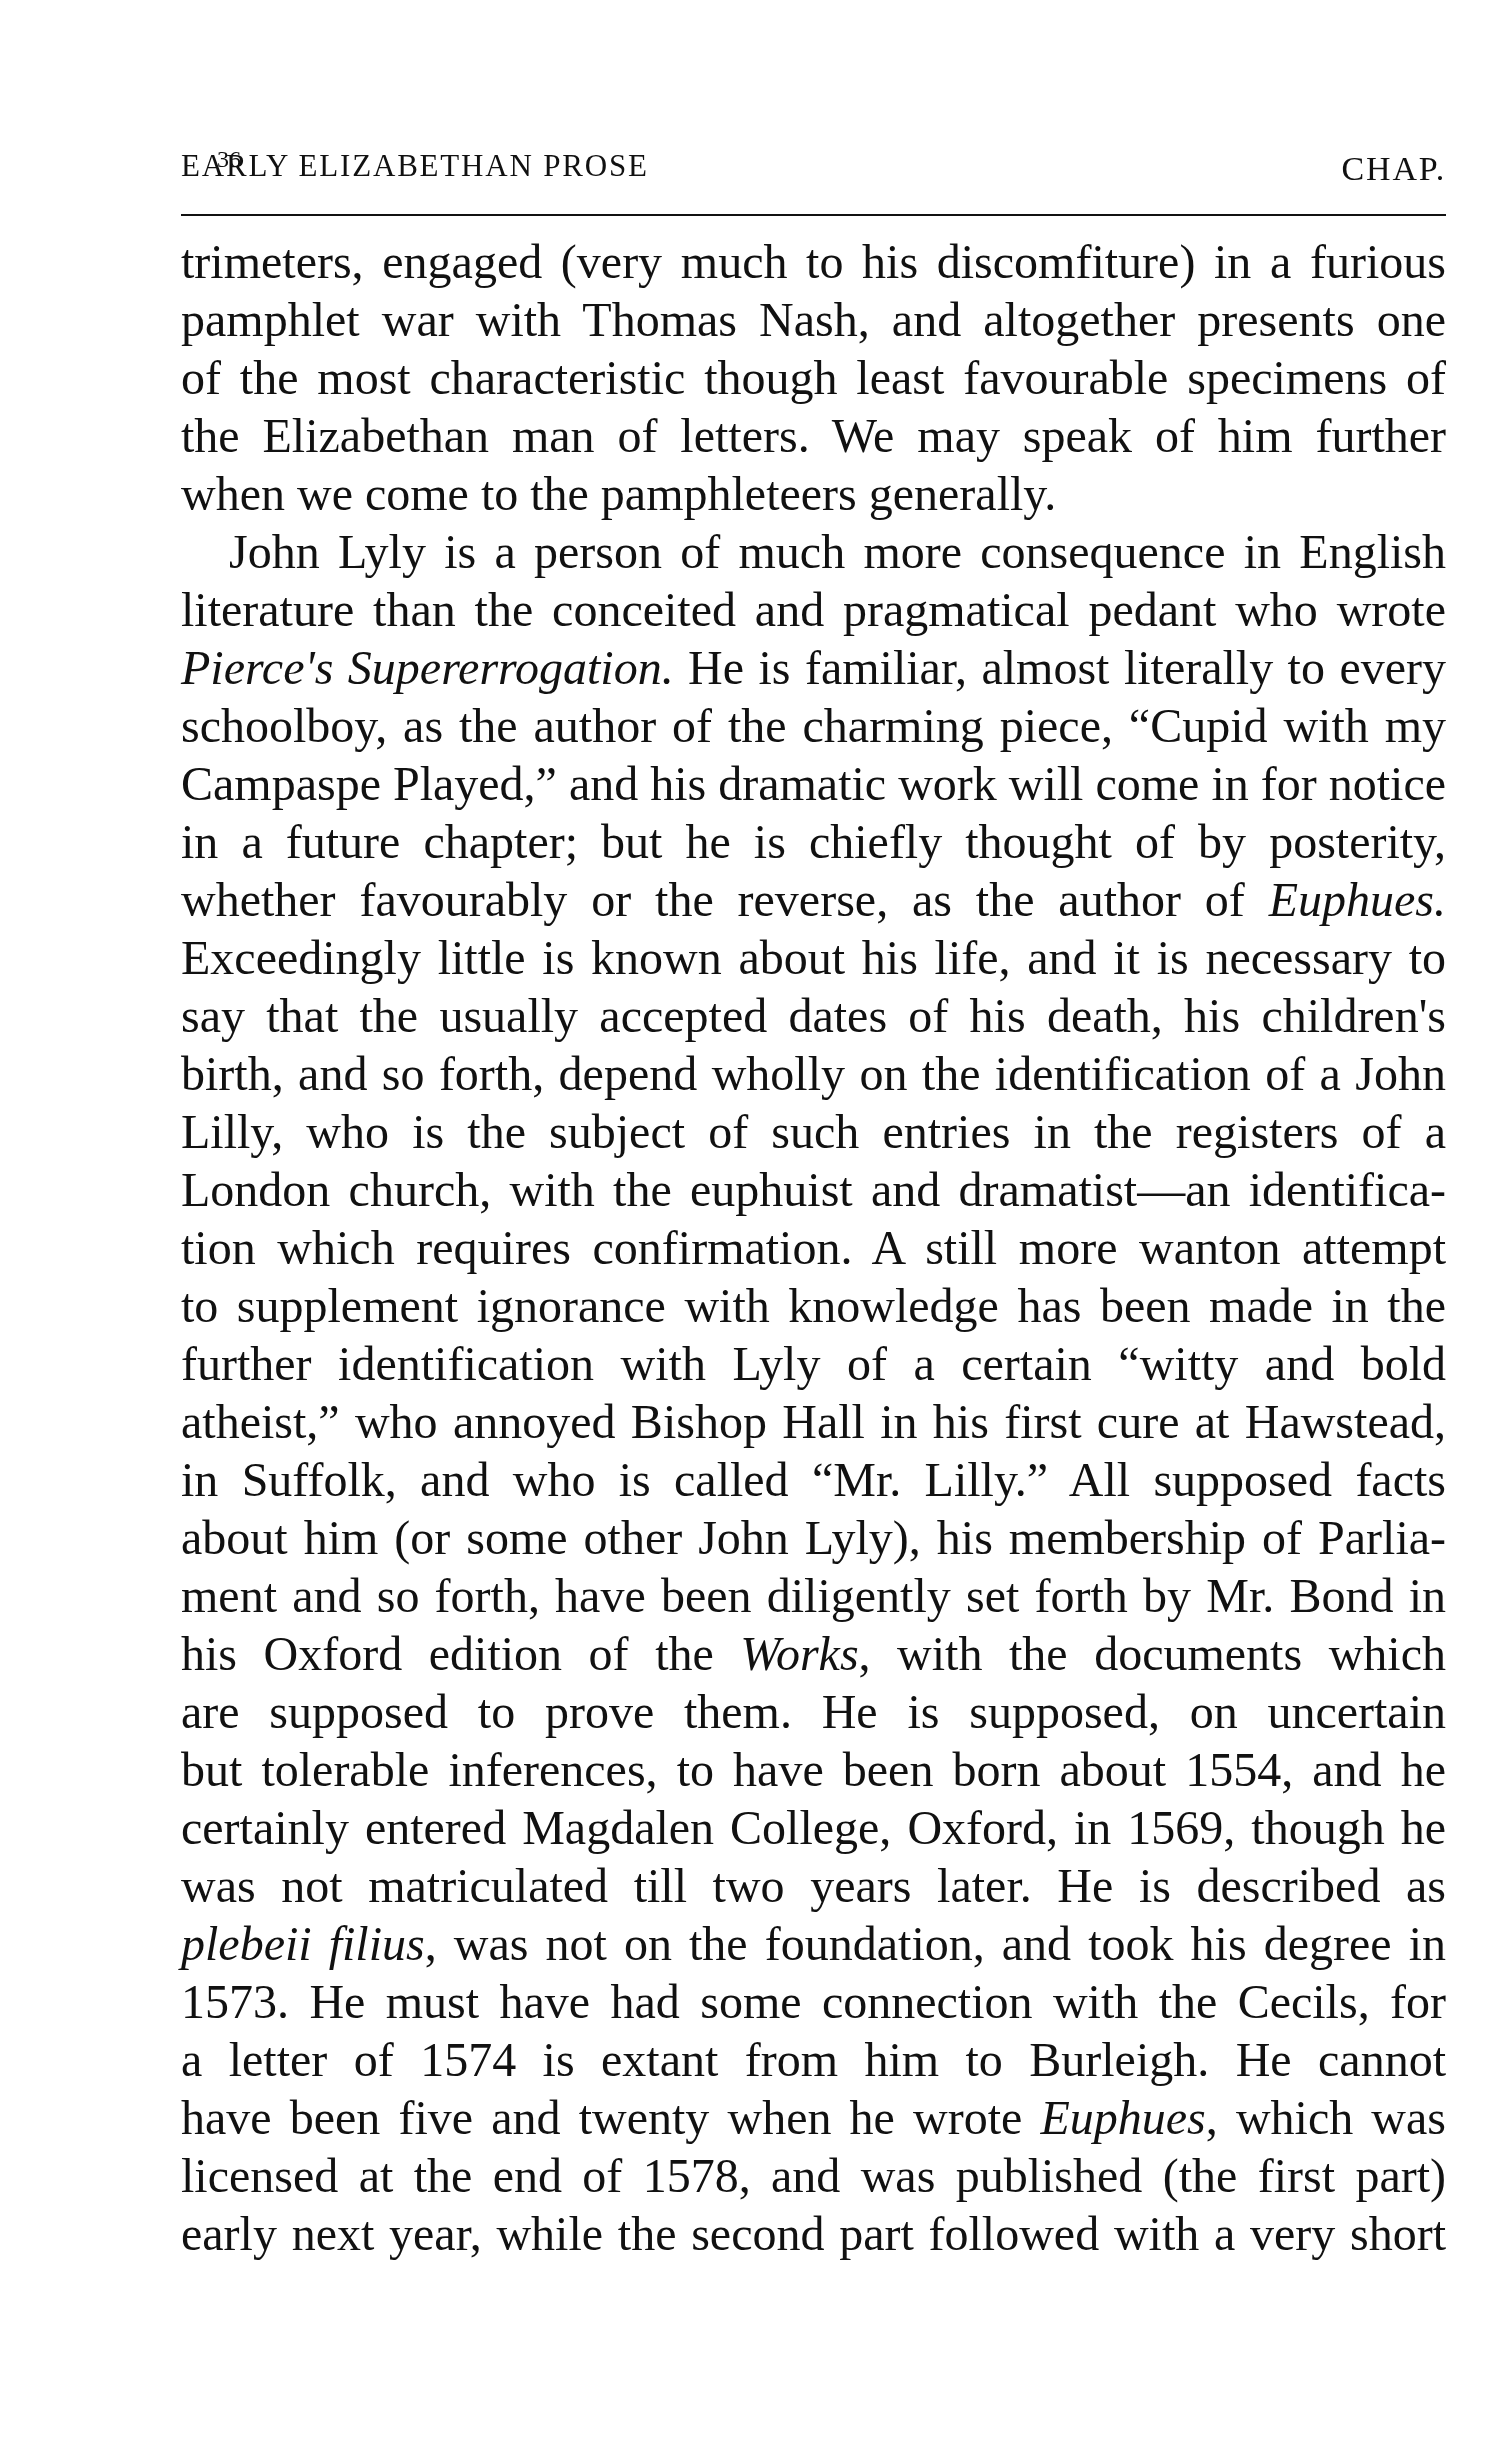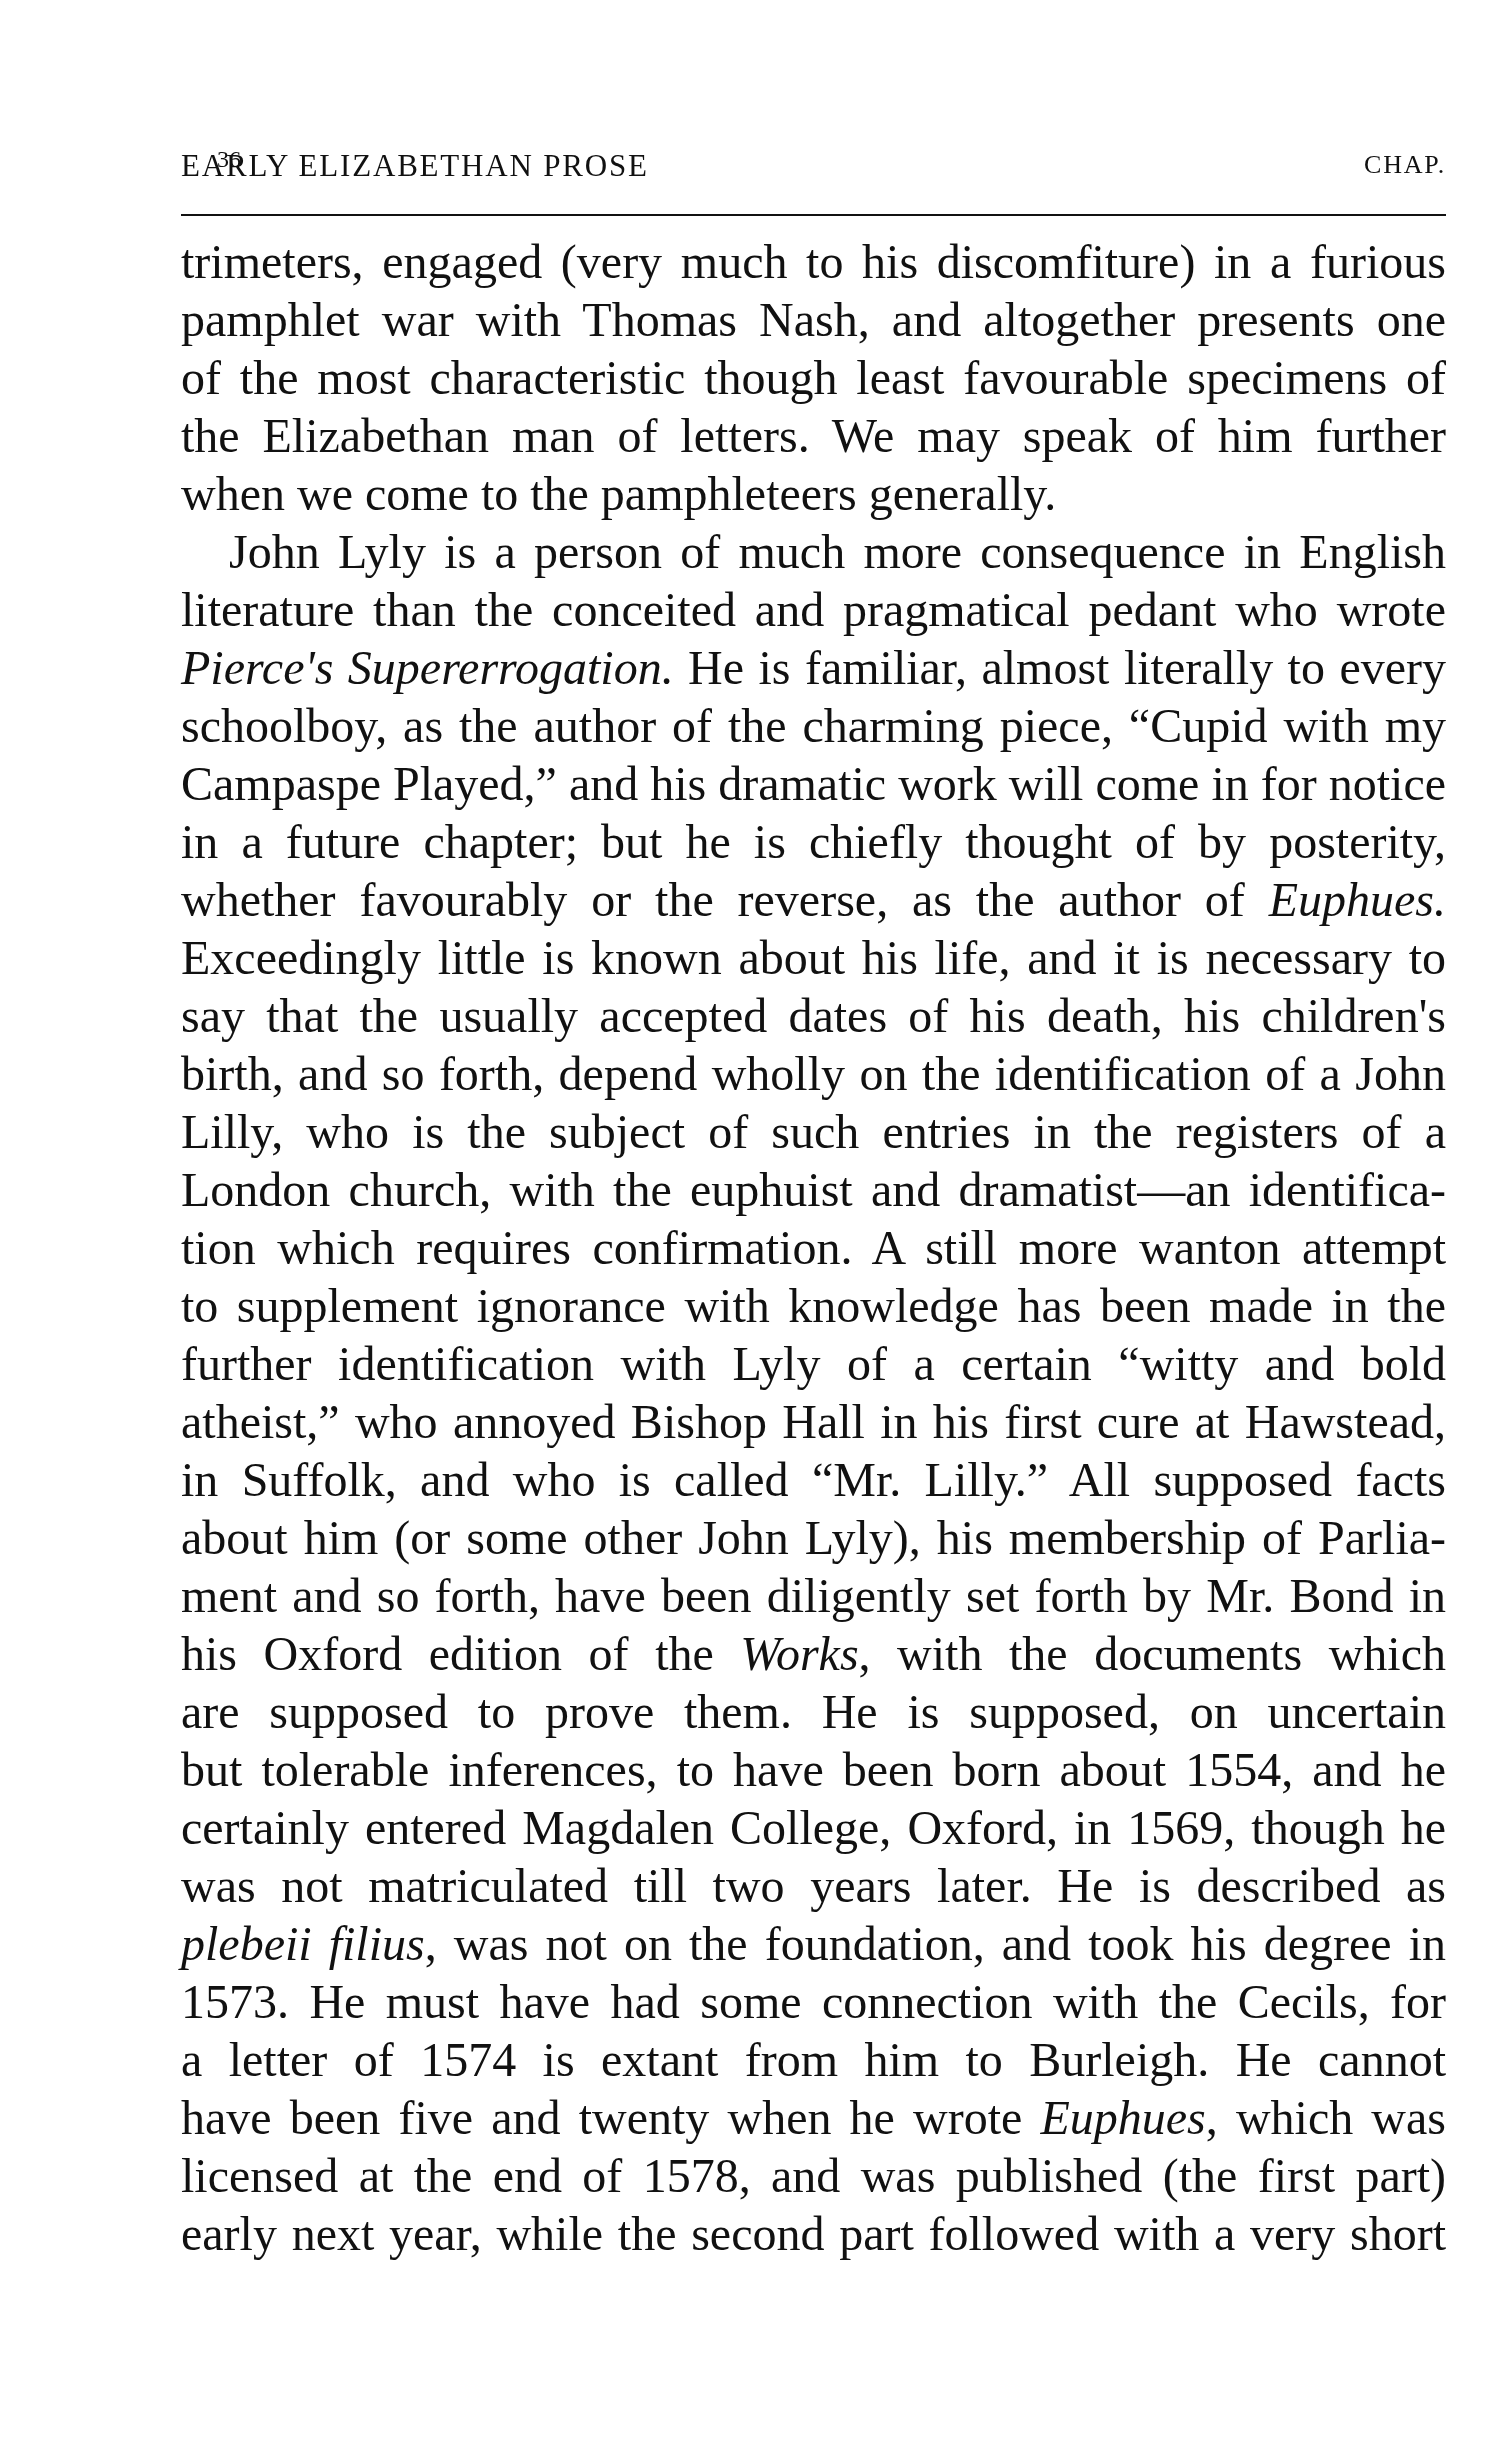--- a/index.html
+++ b/index.html
@@ -2,21 +2,21 @@
 <html style="font-size:14.6px"><head>
 <meta charset="utf-8">
 <style>
   html, body { margin: 0; padding: 0; background: #ffffff; }
   body { width: 1512px; height: 2462px; position: relative; overflow: hidden; color: #111; }
   .page { position: absolute; left: 181px; top: 0; width: 1265px; }
   .header { position: absolute; top: 146px; left: 0; width: 1265px; height: 46px;
             font-family: "Liberation Serif", serif; font-size: 31px; letter-spacing: 1.8px; }
   .pnum { position: absolute; left: 0; top: 0; font-size: 24px; letter-spacing: 0; margin-left: 36px; }
   .rtitle { position: absolute; left: 0; right: 0; top: 1.8px; }
-  .chap { position: absolute; right: 0; top: 3.7px; font-size: 26px; }
+  .chap { position: absolute; right: 0; top: 3.7px; font-size: 34px; }
   .rule { position: absolute; top: 214px; left: 0; width: 1265px; height: 0; border-top: 2.7px solid #111; }
   .body { position: absolute; top: 233px; left: 0; width: 1265px;
           font-family: "Liberation Serif", serif; font-size: 48px; line-height: 58px; }
   .line { display: block; text-align: justify; text-align-last: justify; white-space: nowrap; height: 58px; overflow: visible; }
   .line.indent { padding-left: 48px; }
   .line.last { text-align-last: left; }
   i { font-style: italic; }
 </style>
 </head>
 <body>

